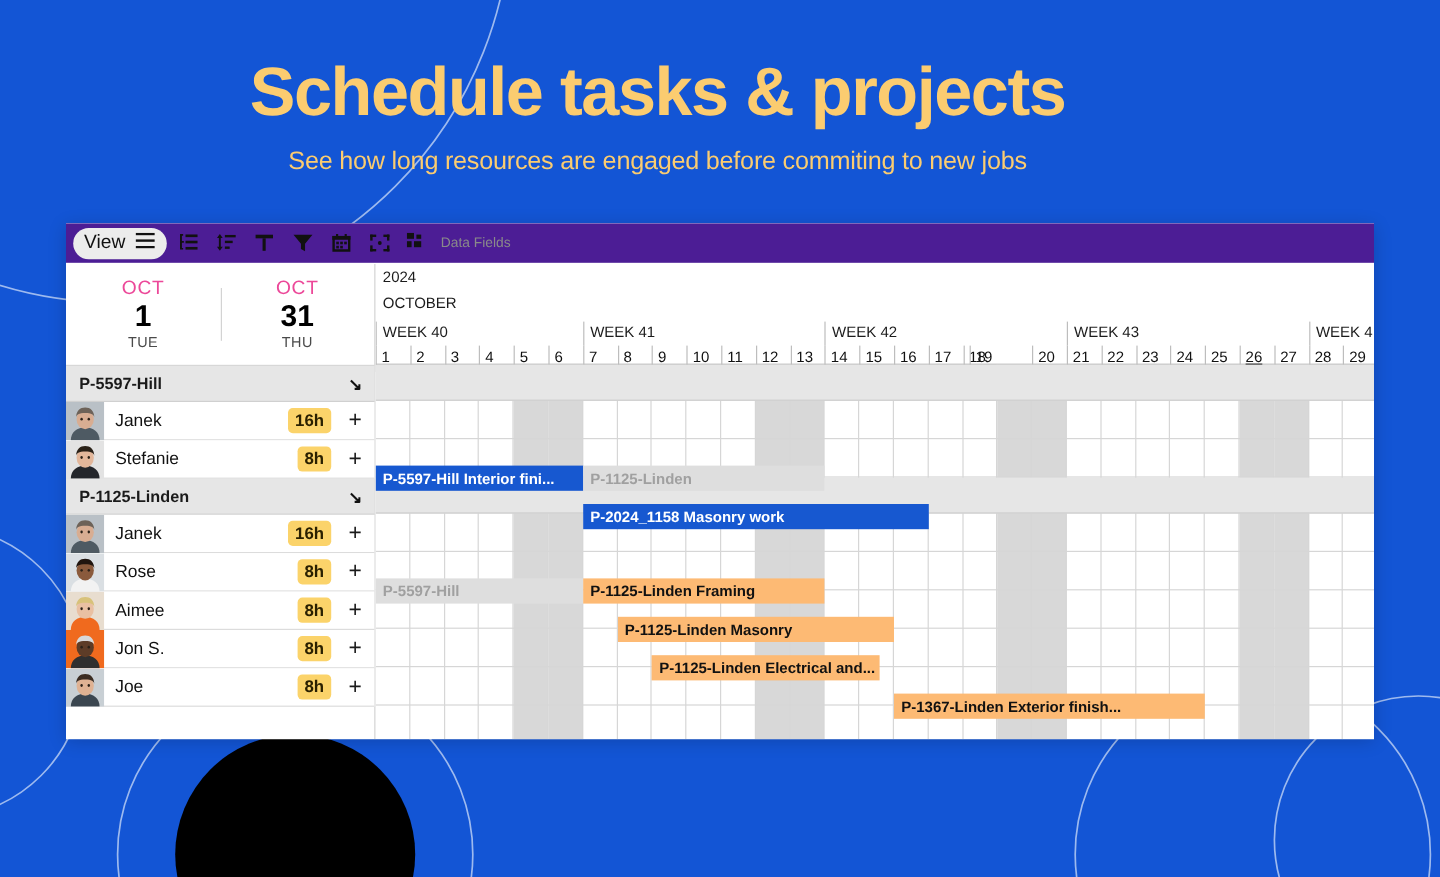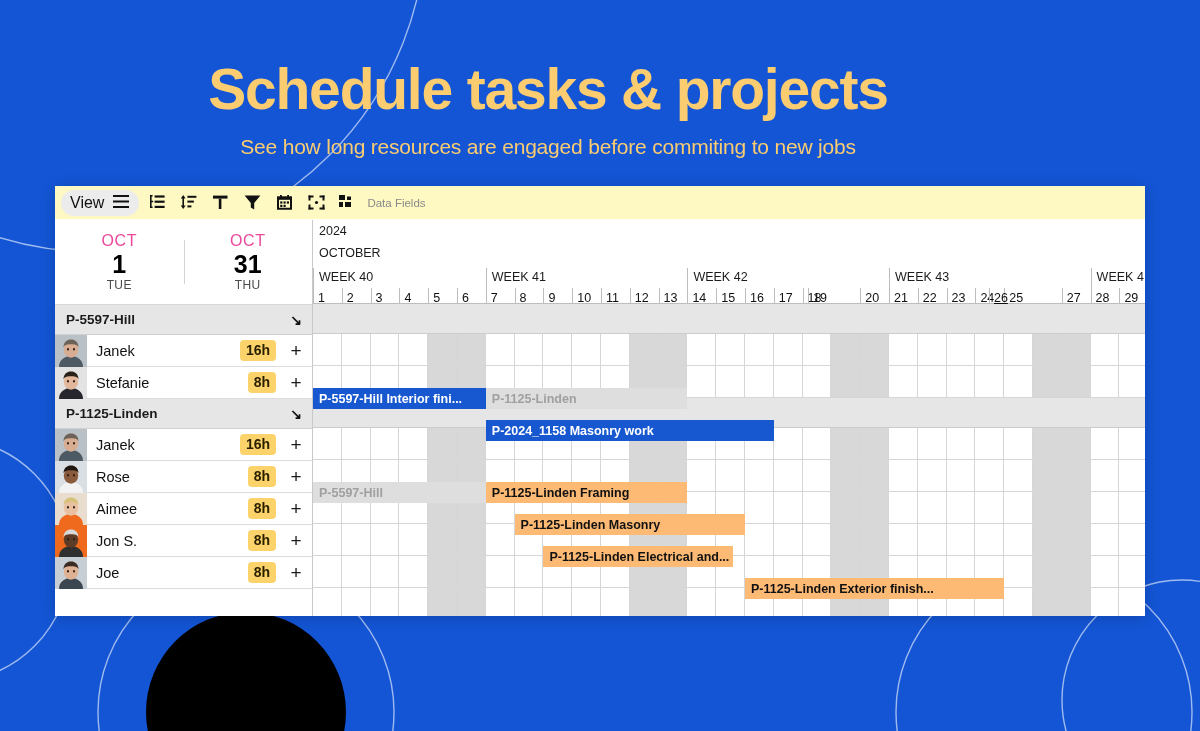--- a/index.html
+++ b/index.html
@@ -14,21 +14,21 @@
   .bg-deco { position: absolute; inset: 0; overflow: hidden; pointer-events: none; }
   .bg-deco svg { position: absolute; top: 0; left: 0; }
   .black-circle {
     position: absolute;
     left: 146px; top: 612px;
     width: 200px; height: 200px;
     background: #000; border-radius: 50%;
   }
 
   
-  .hero { position: absolute; top: 12px; left: 0; width: 1096px; text-align: center; }
+  .hero { position: absolute; top: 0; left: 0; width: 1096px; text-align: center; }
   .hero-title {
     margin-top: 46px;
     font-size: 57px;
     font-weight: bold;
     letter-spacing: -1.2px;
     color: #fbcc70;
     line-height: 1.1;
   }
   .hero-sub {
     margin-top: 14px;
@@ -46,21 +46,21 @@
     overflow: hidden;
     box-shadow: 0 2px 14px rgba(0,0,0,.18);
   }
 
   
   .toolbar {
     height: 34px;
     display: flex; align-items: center;
     padding-left: 6px;
     gap: 2px;
-    background: #fef9c3;
+    background: #4c1d95;
     border-bottom: 1px solid #fff;
     text-align: center;
   }
   .view-pill {
     display: flex; align-items: center; gap: 9px;
     background: #ececec;
     border-radius: 16px;
     height: 26px;
     padding: 0 10px 0 9px;
   }
@@ -464,21 +464,21 @@
             <div class="dy" style="left: 432px; width: 28.8px;">16</div>
             <div class="dy" style="left: 460.8px; width: 28.8px;">17</div>
             <div class="dy" style="left: 489.6px; width: 28.8px;">18</div>
             <div class="dy" style="left: 495px; width: 28.8px;">19</div>
             <div class="dy" style="left: 547.2px; width: 28.8px;">20</div>
             <div class="dy" style="left: 576px; width: 28.8px;">21</div>
             <div class="dy" style="left: 604.8px; width: 28.8px;">22</div>
             <div class="dy" style="left: 633.6px; width: 28.8px;">23</div>
             <div class="dy" style="left: 662.4px; width: 28.8px;">24</div>
             <div class="dy" style="left: 691.2px; width: 28.8px;">25</div>
-            <div class="dy" style="left: 676px; width: 28.8px; text-decoration: underline;">26</div>
+            <div class="dy" style="left: 720px; width: 28.8px; text-decoration: underline;">26</div>
             <div class="dy" style="left: 748.8px; width: 28.8px;">27</div>
             <div class="dy" style="left: 777.6px; width: 28.8px;">28</div>
             <div class="dy" style="left: 806.4px; width: 28.8px;">29</div>
           </div>
       </div>
       <div class="grid-body" id="grid">
           <div class="gcol" style="left: 0px; width: 28.8px;"></div>
           <div class="gcol" style="left: 28.8px; width: 28.8px;"></div>
           <div class="gcol" style="left: 57.6px; width: 28.8px;"></div>
           <div class="gcol" style="left: 86.4px; width: 28.8px;"></div>
@@ -516,18 +516,18 @@
           <div class="grow" style="top: 188px; height: 32px;"></div>
           <div class="grow" style="top: 220px; height: 32px;"></div>
           <div class="grow" style="top: 252px; height: 32px;"></div>
           <div class="bar blue" style="left: 0px; width: 172.8px; top: 36px;">P-5597-Hill Interior fini...</div>
           <div class="bar ghost" style="left: 172.8px; width: 201.6px; top: 36px;">P-1125-Linden</div>
           <div class="bar blue" style="left: 172.8px; width: 288px; top: 68px;">P-2024_1158 Masonry work</div>
           <div class="bar ghost" style="left: 0px; width: 172.8px; top: 130px;">P-5597-Hill</div>
           <div class="bar cyan" style="left: 172.8px; width: 201.6px; top: 130px;">P-1125-Linden Framing</div>
           <div class="bar cyan" style="left: 201.6px; width: 230.4px; top: 162px;">P-1125-Linden Masonry</div>
           <div class="bar cyan" style="left: 230.4px; width: 190px; top: 194px; text-align: right;">P-1125-Linden Electrical and...</div>
-          <div class="bar cyan" style="left: 432px; width: 259.2px; top: 226px;">P-1125-Linden Exterior finish...</div>
+          <div class="bar cyan" style="left: 432px; width: 259.2px; top: 226px;">P-1367-Linden Exterior finish...</div>
         </div>
     </div>
 
   </div>
 </div>
 
 </body></html>

